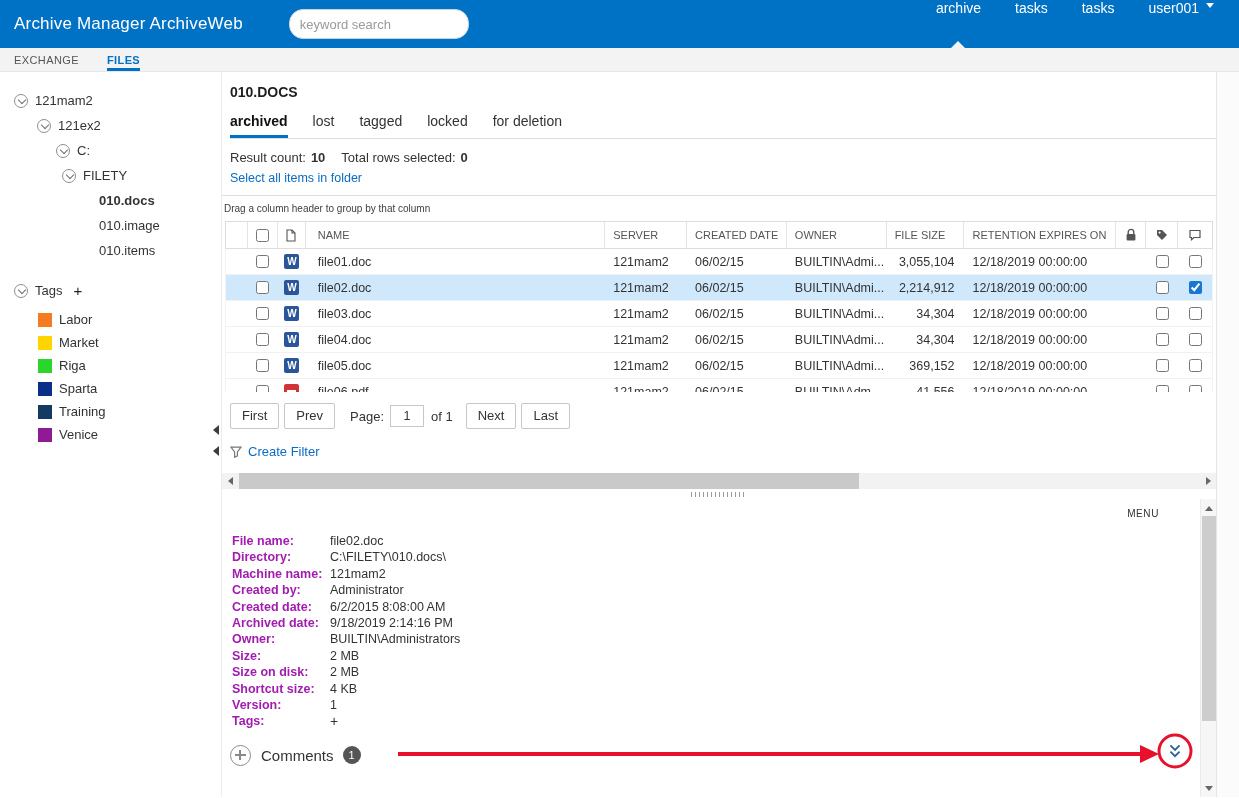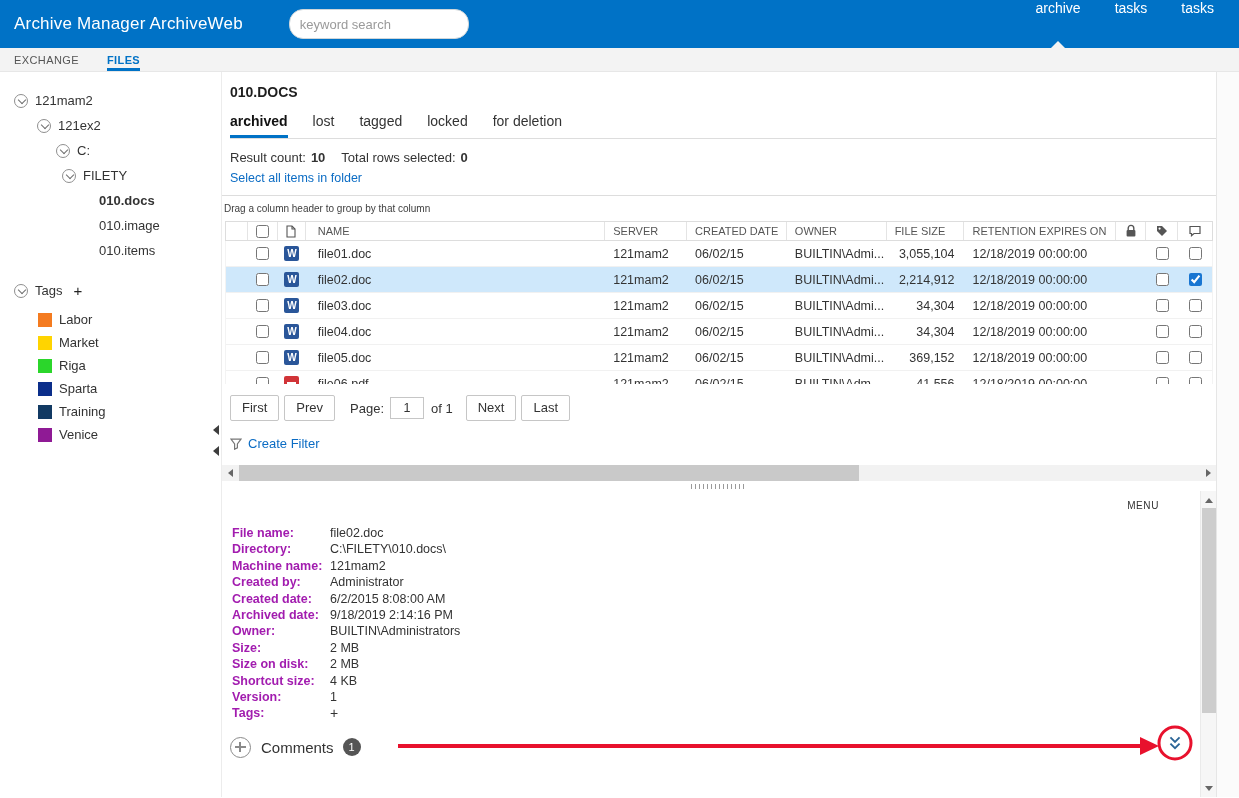--- a/index.html
+++ b/index.html
@@ -47,21 +47,21 @@
 .vtab{font-size:14px;color:#333;padding-bottom:9px;cursor:pointer}
 .vtab.active{font-weight:bold;color:#111;border-bottom:3px solid #0072c6;padding-bottom:6px}
 .result-sec{padding:11px 0 10px 8px;border-bottom:1px solid #ddd;font-size:13px;color:#333}
 .rc-value{font-weight:bold;margin:0 16px 0 5px}
 .rs-value{font-weight:bold;margin-left:5px}
 .select-all{display:inline-block;margin-top:6px;color:#0b6cc4;font-size:12.5px;cursor:pointer}
 .group-hint{margin:7px 0 7px 2px;font-size:10px;color:#404040}
 
 
 .tbl{margin-left:3px;width:988px;font-size:12.5px;color:#333}
-.thead{display:flex;height:20px;border:1px solid #ddd;align-items:stretch;background:#fff}
+.thead{display:flex;height:28px;border:1px solid #ddd;align-items:stretch;background:#fff}
 .th{display:flex;align-items:center;font-size:11px;color:#555;border-right:1px solid #e4e4e4;padding-left:8px;white-space:nowrap;overflow:hidden}
 .th:last-child{border-right:none}
 .tbody{height:143px;overflow:hidden;border-left:1px solid #f3f3f3;border-right:1px solid #f3f3f3}
 .trow{display:flex;height:26px;align-items:center;border-bottom:1px solid #f1f1f1;cursor:pointer}
 .trow.selected{background:#cfe8fb}
 .c{padding-left:8px;white-space:nowrap;overflow:hidden}
 .w-blank{width:22px;padding:0}
 .w-check{width:30px}
 .w-icon{width:28px}
 .w-name{width:300px}
@@ -137,20 +137,24 @@
     <nav class="topnav">
       <div class="nav-item active">
           <span>archive</span>
         </div>
       <div class="nav-item">
           <span>tasks</span>
         </div>
       <div class="nav-item">
           <span>tasks</span>
         </div>
+      <div class="nav-item">
+        <span>user001</span>
+        <span class="caret-down"></span>
+      </div>
     </nav>
   </header>
 
   <div class="tabbar">
     <span class="mtab">EXCHANGE</span>
     <span class="mtab active">FILES</span>
   </div>
 
   <div class="main">
 

